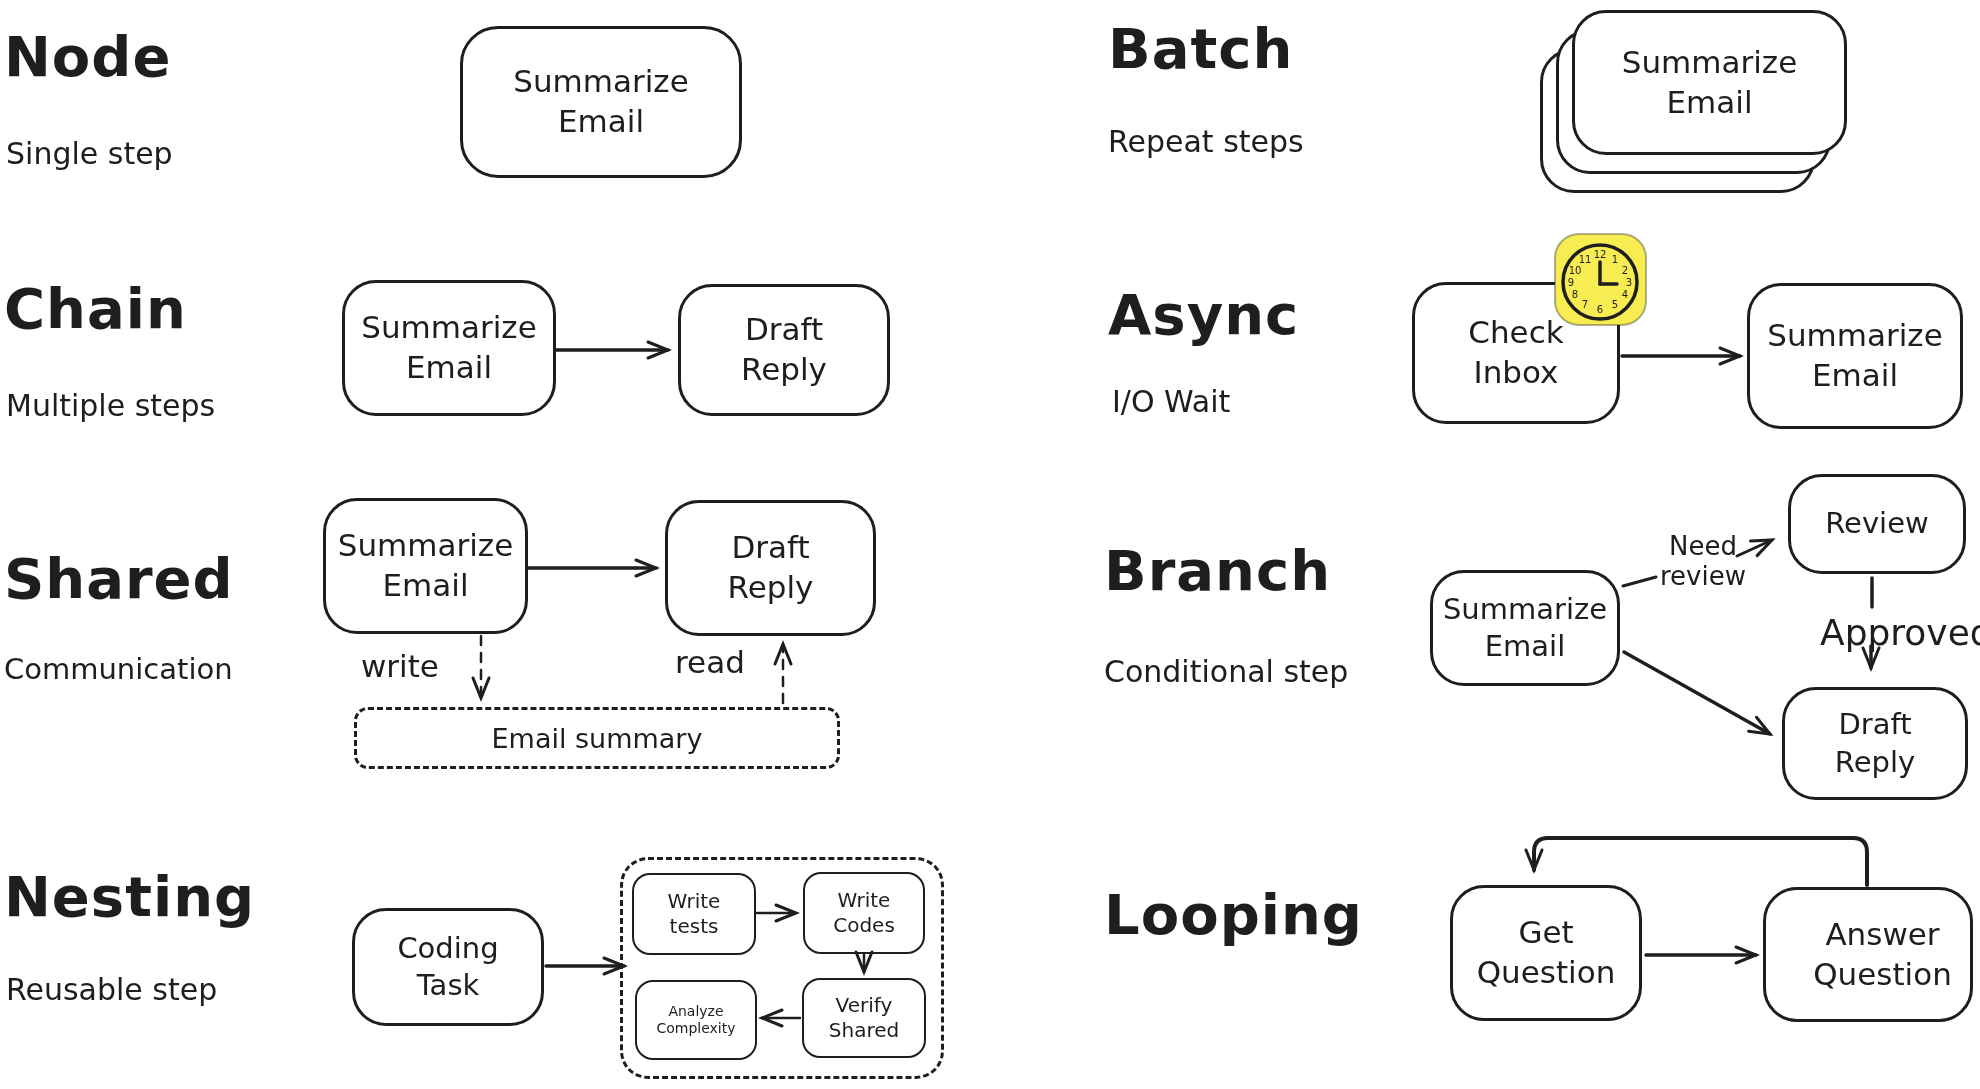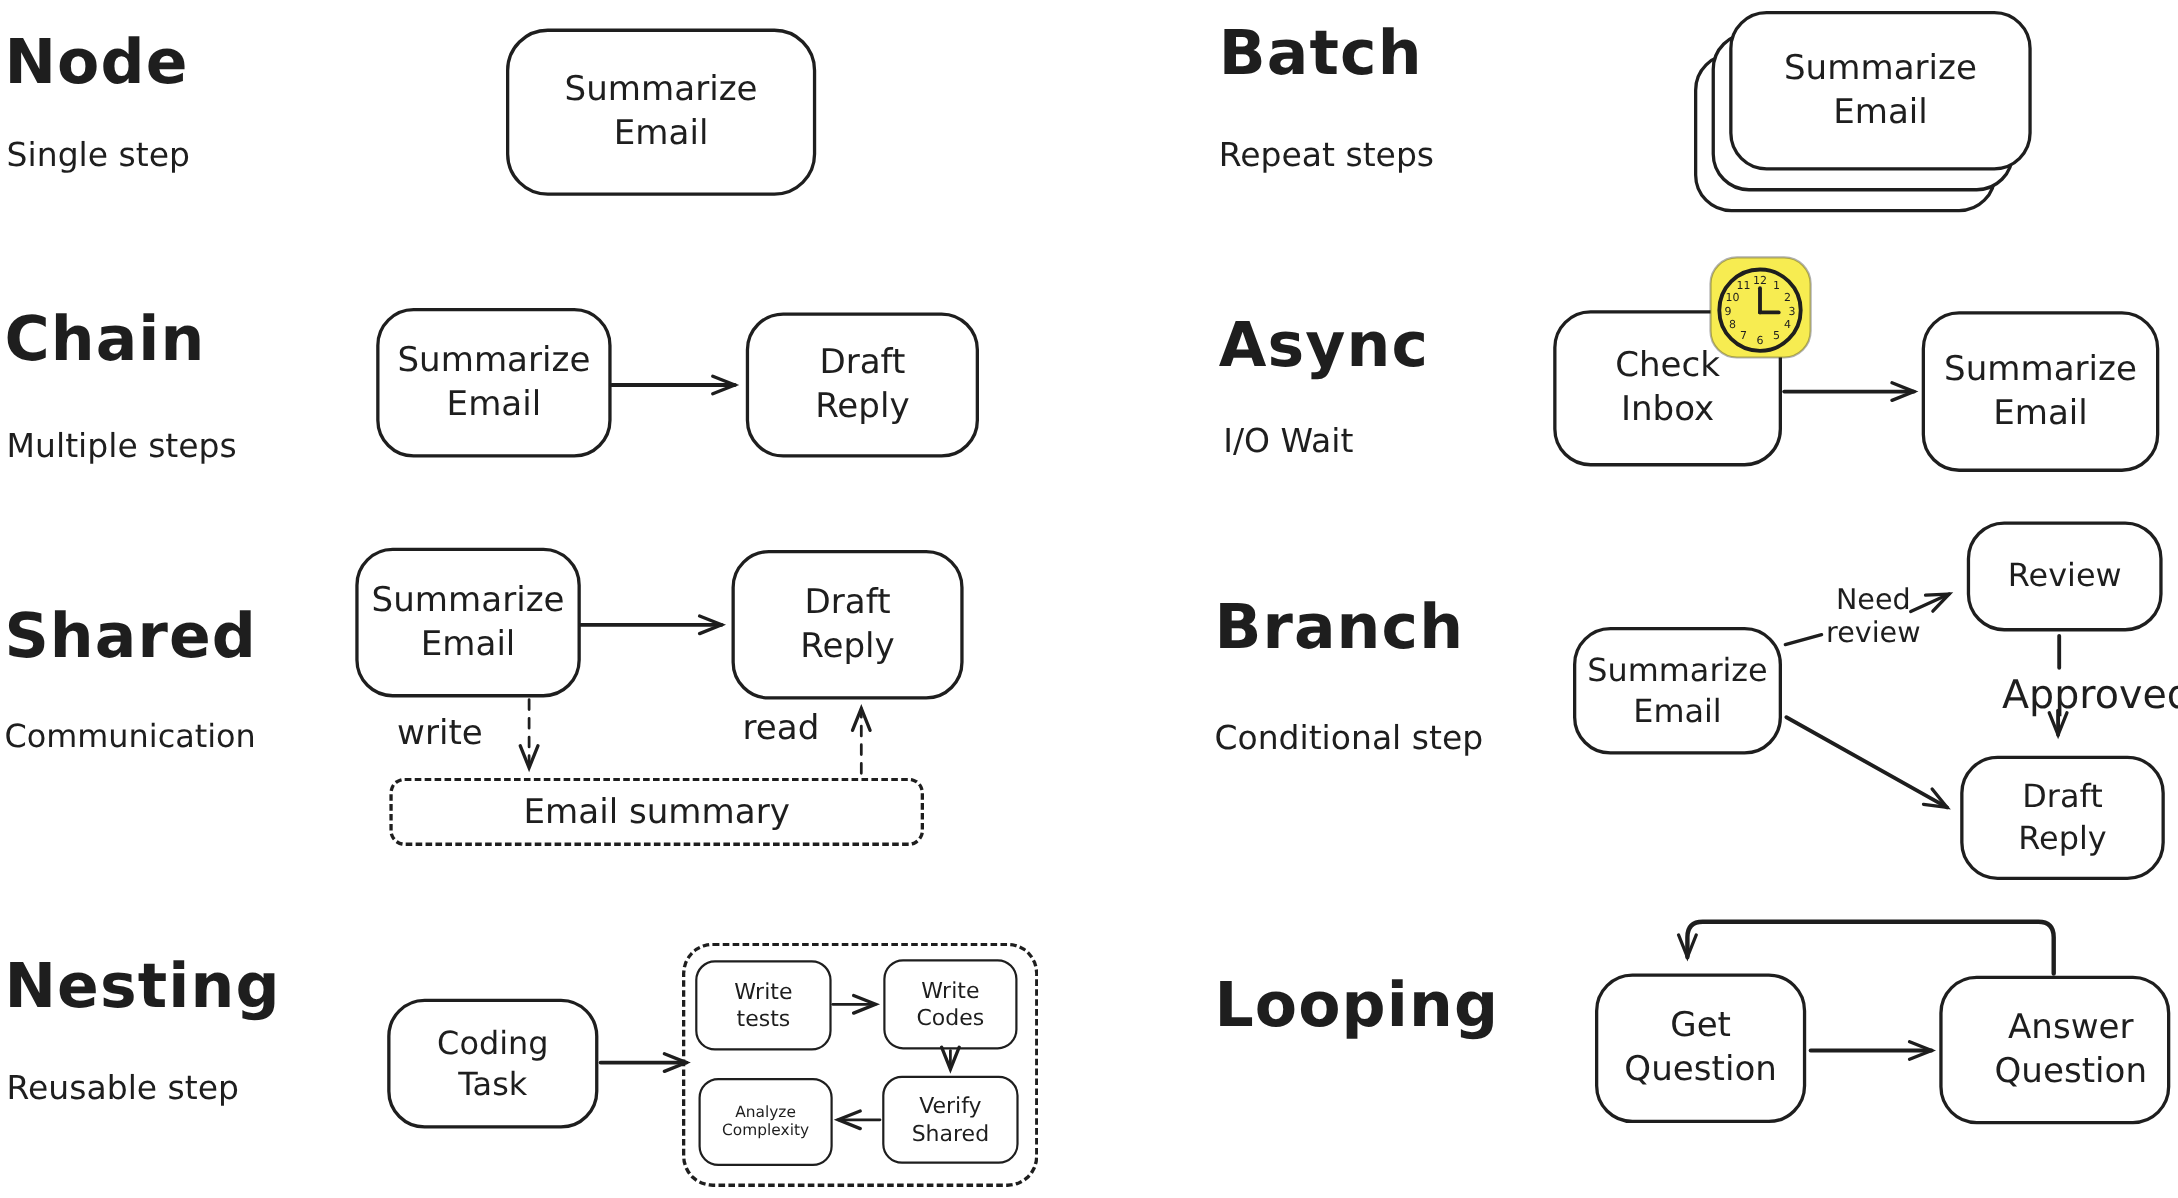--- a/index.html
+++ b/index.html
@@ -13,21 +13,21 @@
     position:absolute;box-sizing:border-box;border:3px solid #1e1e1e;border-radius:34px;
     background:#ffffff;display:flex;align-items:center;justify-content:center;
     text-align:center;font-size:31px;line-height:1.28;white-space:pre-line;z-index:2;
   }
   .node.back{z-index:1;}
   .node.small{border-radius:18px;border-width:2.5px;font-size:20px;line-height:1.25;}
   .node.mid{font-size:29px;}
   .store{
     position:absolute;box-sizing:border-box;border:3px dashed #1e1e1e;border-radius:14px;
     background:#ffffff;display:flex;align-items:center;justify-content:center;
-    font-size:31px;z-index:2;
+    font-size:27px;z-index:2;
   }
   .group{
     position:absolute;box-sizing:border-box;border:3px dashed #1e1e1e;border-radius:28px;
     background:#ffffff;z-index:1;
   }
   .elabel{position:absolute;font-size:31px;white-space:pre-line;z-index:3;}
   .elabel.sm{font-size:26px;line-height:1.15;}
   svg.wires{position:absolute;left:0;top:0;z-index:4;pointer-events:none;}
   .clock{position:absolute;z-index:6;}
 </style>
@@ -56,21 +56,21 @@
       <path d="M1737,556 L1772,540" stroke-width="3" marker-end="url(#ah)"></path>
       <path d="M1872,578 V607"></path>
       <path d="M1871,646 V668" marker-end="url(#ah)"></path>
       <path d="M1624,652 L1770,734" marker-end="url(#ah)"></path>
       <path d="M1646,955 H1756" marker-end="url(#ah)"></path>
       <path d="M1867,885 V852 Q1867,838 1853,838 H1548 Q1534,838 1534,852 V870" stroke-width="4" marker-end="url(#ah)"></path>
     </g>
   </svg>
 
   <div class="title" style="left:4px;top:24px;">Node</div>
-  <div class="subtitle" style="left:6px;top:124px;text-align:center;">Single step</div>
+  <div class="subtitle" style="left:6px;top:136px;text-align:center;">Single step</div>
   <div class="node" style="left:460px;top:26px;width:282px;height:152px;border-radius:38px;">Summarize
 Email</div>
 
   <div class="title" style="left:4px;top:276px;">Chain</div>
   <div class="subtitle" style="left:6px;top:388px;">Multiple steps</div>
   <div class="node" style="left:342px;top:280px;width:214px;height:136px;">Summarize
 Email</div>
   <div class="node" style="left:678px;top:284px;width:212px;height:132px;">Draft
 Reply</div>
 

